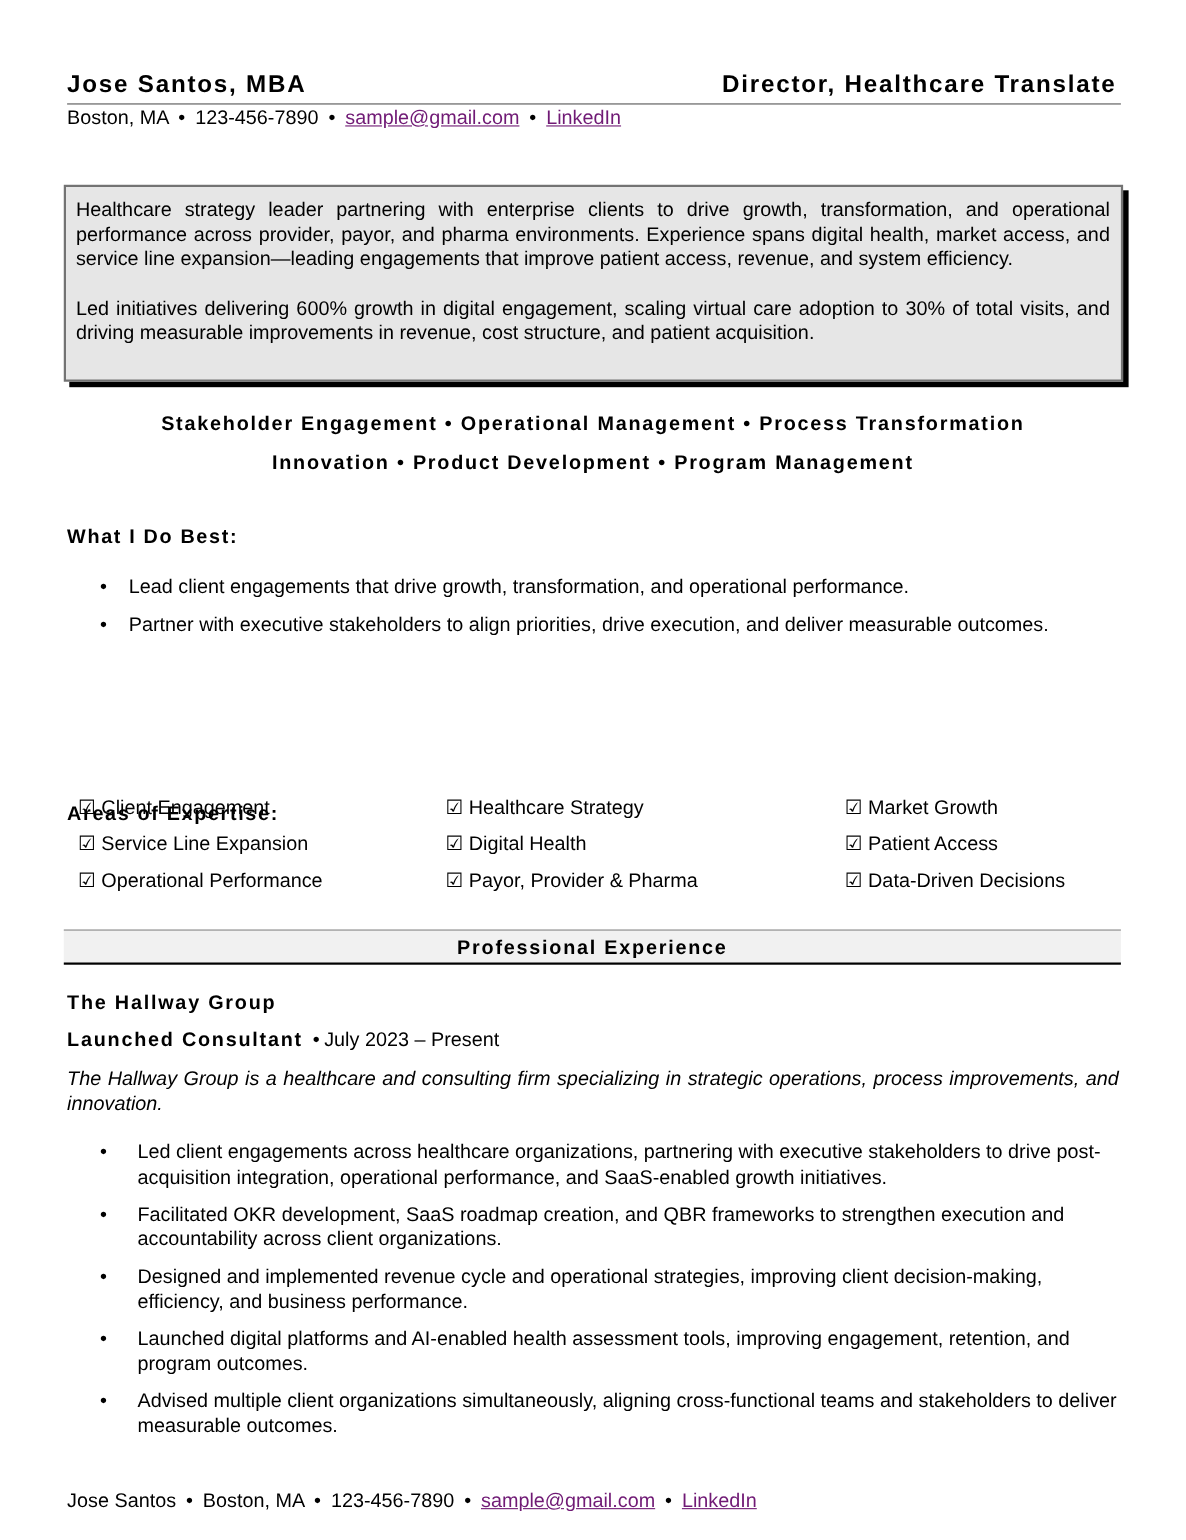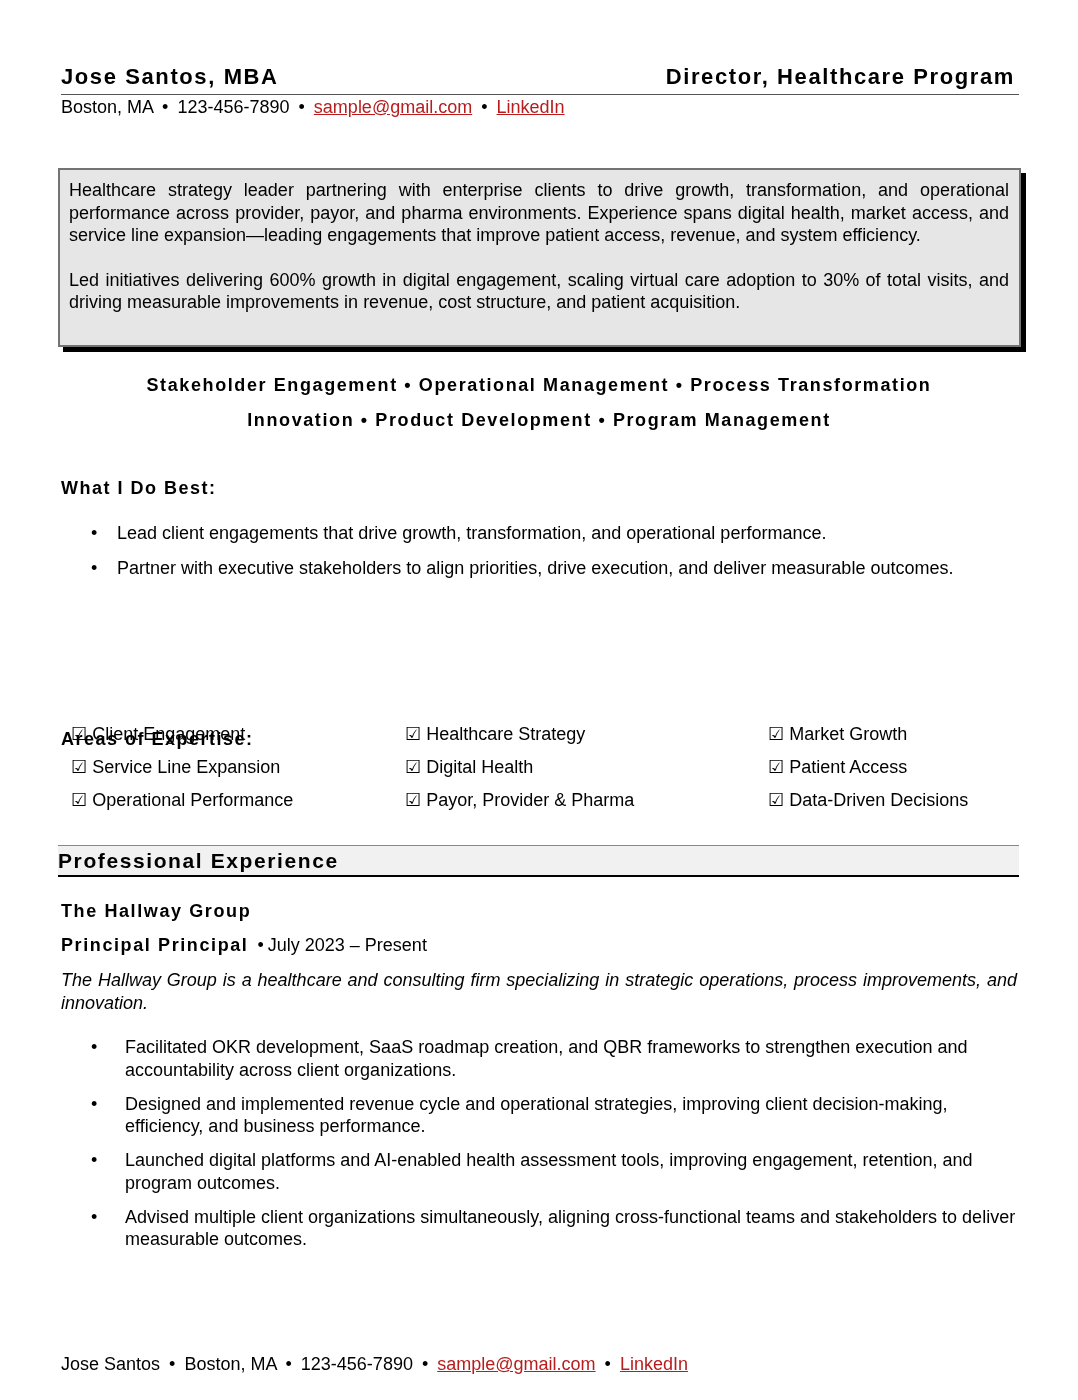--- a/index.html
+++ b/index.html
@@ -5,21 +5,21 @@
   html, body { margin: 0; padding: 0; background: #ffffff; }
   body { width: 1078px; height: 1400px; position: relative; overflow: hidden;
          font-family: "Liberation Sans", sans-serif; color: #000; }
   .page { position: absolute; left: 0; top: 0; width: 1054px; height: 1400px; }
 
   .header-row { position: absolute; left: 61px; top: 62px; width: 958px; height: 32px;
                 border-bottom: 1.5px solid #555; }
   .name { position: absolute; left: 0; top: 2px; font-size: 22px; font-weight: bold; letter-spacing: 1.6px; }
   .title { position: absolute; right: 4px; top: 2px; font-size: 22px; font-weight: bold; letter-spacing: 1.6px; }
   .contact { position: absolute; left: 61px; top: 97px; font-size: 18px; white-space: nowrap; }
-  .contact a, .footer a { color: #b91c1c; text-decoration: underline; }
+  .contact a, .footer a { color: #701a75; text-decoration: underline; }
   .sep { margin: 0 4px; }
 
   .summary { position: absolute; left: 58px; top: 168px; width: 940px; height: 166px;
              background: #e6e6e6; border: 2px solid #737373; padding: 9px 10px 0 9px;
              box-shadow: 5px 5px 0 #000; font-size: 18px; line-height: 22.5px; text-align: justify; }
   .summary p { margin: 0 0 22px 0; }
 
   .keywords { position: absolute; left: 0; width: 1078px; text-align: center;
               font-size: 18px; font-weight: bold; letter-spacing: 1.6px; }
   .kw1 { top: 375px; }
@@ -34,21 +34,21 @@
   .best-list li { position: relative; padding-left: 26px; margin-bottom: 12px; }
   .best-list li::before { content: "\2022"; position: absolute; left: 0; top: 0; }
 
   .areas { position: absolute; left: 71px; top: 723px; width: 940px; font-size: 18px; }
   .area { position: absolute; white-space: nowrap; }
   .col0 { left: 0; } .col1 { left: 334px; } .col2 { left: 697px; }
   .row0 { top: 0; } .row1 { top: 33px; } .row2 { top: 66px; }
 
   .exp-bar { position: absolute; left: 58px; top: 845px; width: 961px; height: 29px;
              background: #f1f1f1; border-top: 1px solid #888; border-bottom: 2.5px solid #000;
-             text-align: left; font-size: 21px; font-weight: bold; letter-spacing: 1.6px; line-height: 30px; }
+             text-align: center; font-size: 18px; font-weight: bold; letter-spacing: 1.6px; line-height: 30px; }
 
   .company { position: absolute; left: 61px; top: 901px; font-size: 18px; font-weight: bold; letter-spacing: 1.6px; }
   .role-line { position: absolute; left: 61px; top: 935px; font-size: 18px; white-space: nowrap; }
   .role { font-weight: bold; letter-spacing: 1.6px; }
   .company-desc { position: absolute; left: 61px; top: 969px; width: 956px; font-size: 18px; line-height: 22.5px;
                   font-style: italic; text-align: justify; margin: 0; }
 
   .exp-list { position: absolute; left: 91px; top: 1036px; width: 925px; margin: 0; padding: 0; list-style: none;
               font-size: 18px; line-height: 22.5px; }
   .exp-list li { position: relative; padding-left: 34px; margin-bottom: 11.5px; }
@@ -56,21 +56,21 @@
 
   .footer { position: absolute; left: 61px; top: 1354px; font-size: 18px; white-space: nowrap; }
 </style>
 </head>
 <body>
 
 <div class="page">
 
   <div class="header-row">
     <span class="name">Jose Santos, MBA</span>
-    <span class="title">Director, Healthcare Program</span>
+    <span class="title">Director, Healthcare Translate</span>
   </div>
 
   <div class="contact">
     <span>Boston, MA</span>
     <span class="sep">•</span>
     <span>123-456-7890</span>
     <span class="sep">•</span>
     <a href="#">sample@gmail.com</a>
     <span class="sep">•</span>
     <a href="#">LinkedIn</a>
@@ -100,26 +100,27 @@
     <div class="area col2 row1"><span>☑</span> <span>Patient Access</span></div>
     <div class="area col0 row2"><span>☑</span> <span>Operational Performance</span></div>
     <div class="area col1 row2"><span>☑</span> <span>Payor, Provider &amp; Pharma</span></div>
     <div class="area col2 row2"><span>☑</span> <span>Data-Driven Decisions</span></div>
   </div>
 
   <div class="exp-bar">Professional Experience</div>
 
   <div class="company">The Hallway Group</div>
   <div class="role-line">
-    <span class="role">Principal Principal</span>
+    <span class="role">Launched Consultant</span>
     <span class="sep">•</span><span>July 2023 – Present</span>
   </div>
   <p class="company-desc">The Hallway Group is a healthcare and consulting firm specializing in strategic operations, process improvements, and innovation.</p>
 
   <ul class="exp-list">
+    <li>Led client engagements across healthcare organizations, partnering with executive stakeholders to drive post-acquisition integration, operational performance, and SaaS-enabled growth initiatives.</li>
     <li>Facilitated OKR development, SaaS roadmap creation, and QBR frameworks to strengthen execution and accountability across client organizations.</li>
     <li>Designed and implemented revenue cycle and operational strategies, improving client decision-making, efficiency, and business performance.</li>
     <li>Launched digital platforms and AI-enabled health assessment tools, improving engagement, retention, and program outcomes.</li>
     <li>Advised multiple client organizations simultaneously, aligning cross-functional teams and stakeholders to deliver measurable outcomes.</li>
   </ul>
 
   <div class="footer">
     <span>Jose Santos</span>
     <span class="sep">•</span>
     <span>Boston, MA</span>

